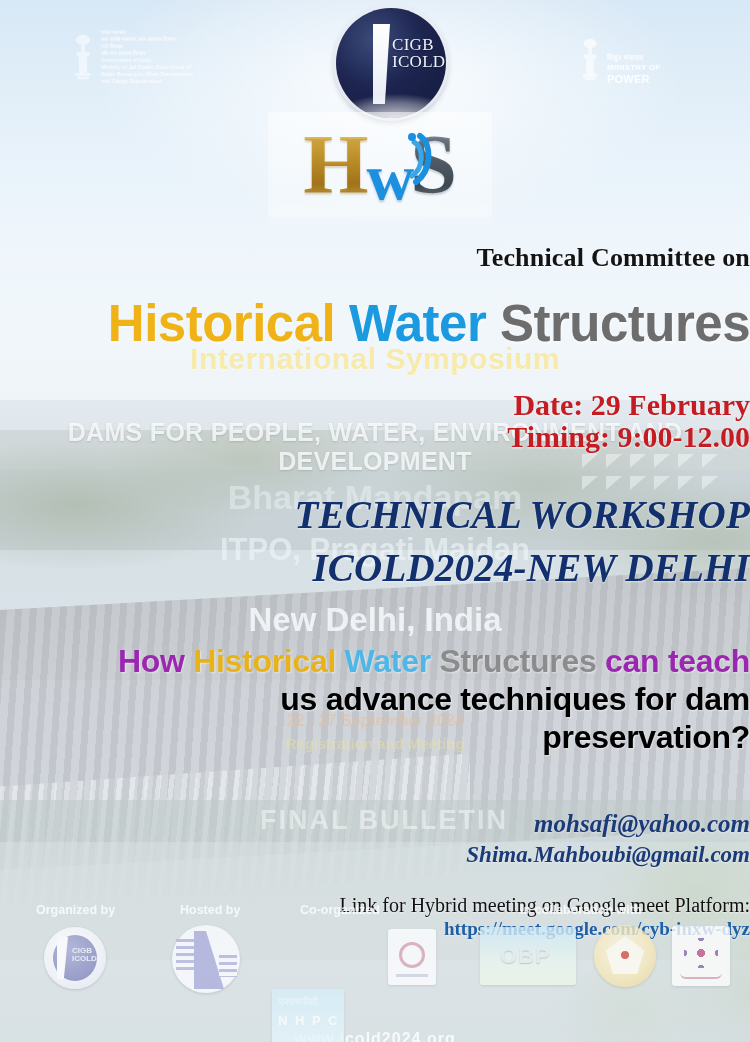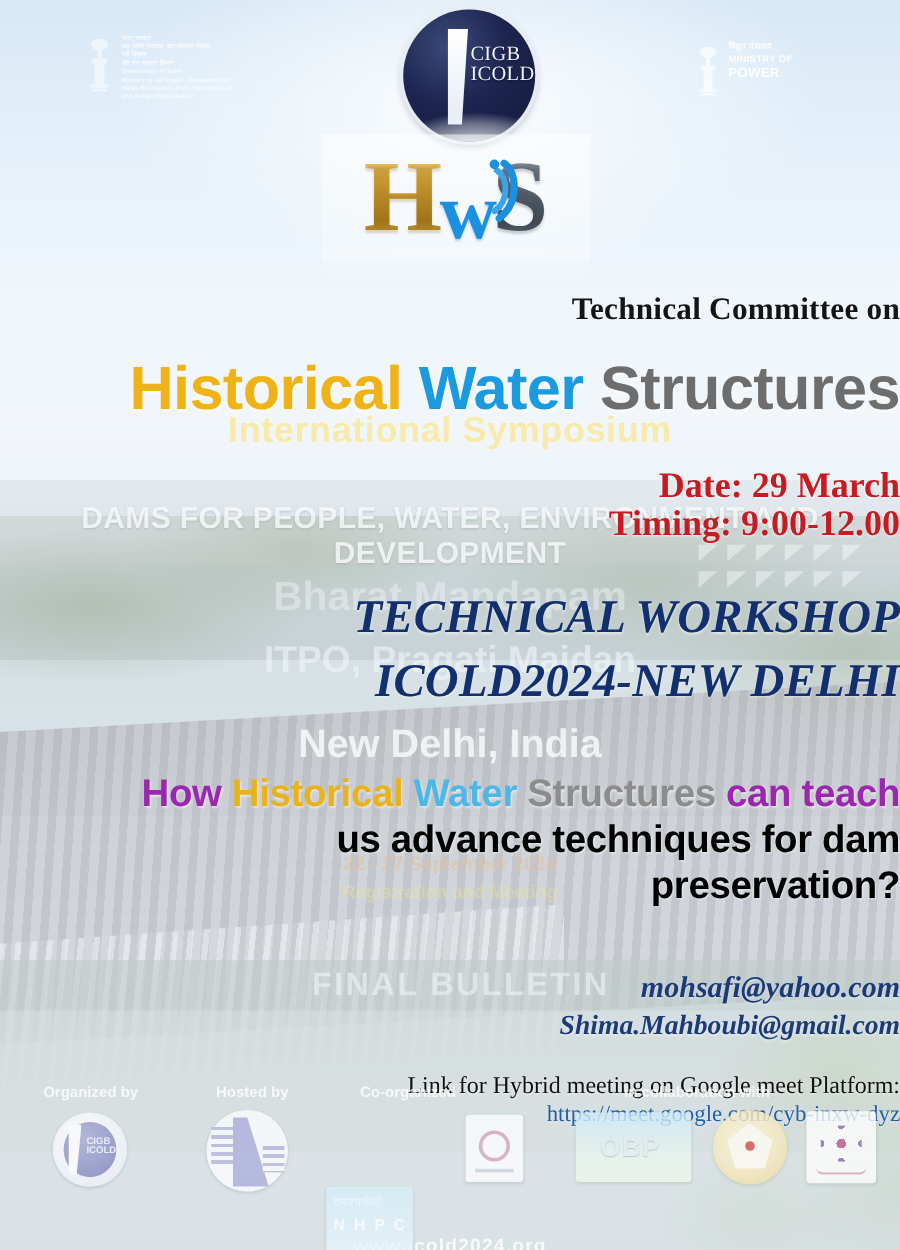--- a/index.html
+++ b/index.html
@@ -109,21 +109,21 @@
     color:rgba(255,255,255,.45);
     padding-left:18px;
   }
   .ghost-url{
     top:1004px;font-size:16px;font-weight:bold;letter-spacing:1px;
     color:rgba(255,255,255,.82);
     margin-top:26px;
   }
 
   
-  .emblem{position:absolute;display:flex;align-items:flex-start;gap:5px;}
+  .emblem{position:absolute;display:flex;align-items:flex-end;gap:5px;}
   .emblem-left{left:70px;top:30px;}
   .emblem-right{left:578px;top:36px;}
   .ashoka{
     width:26px;height:52px;flex:0 0 auto;
     opacity:.55;
   }
   .emblem-right .ashoka{width:24px;height:50px;opacity:.70;}
   .emblem-txt{
     display:flex;flex-direction:column;gap:1px;line-height:1.15;
   }
@@ -260,21 +260,21 @@
     color:#1b3a78;text-shadow:0 1px 2px rgba(255,255,255,.45);
   }
 
   .meet-label{
     top:894px;
     font-family:"Liberation Serif", serif;font-weight:normal;font-size:20px;
     color:#101010;text-shadow:0 1px 2px rgba(255,255,255,.75);
   }
   .meet-url{
     top:918px;
-    font-family:"Liberation Serif", serif;font-weight:normal;font-size:19px;
+    font-family:"Liberation Serif", serif;font-weight:bold;font-size:19px;
     color:#1f5fa8;text-shadow:0 1px 2px rgba(255,255,255,.55);
   }
 
   
   .partner-labels{position:absolute;left:0;top:903px;width:750px;height:20px;}
   .plabel{
     position:absolute;font-size:12.5px;font-weight:bold;
     color:rgba(255,255,255,.80);white-space:nowrap;
   }
   .pl-org{left:36px;}
@@ -468,21 +468,21 @@
   <div class="hws-reflect"></div>
 
   <div class="line tc-on">Technical Committee on</div>
 
   <div class="line hws-title">
     <span class="c1">Historical</span>
     <span class="c2">Water</span>
     <span class="c3">Structures</span>
   </div>
 
-  <div class="line date-line">Date: 29 March</div>
+  <div class="line date-line">Date: 29 February</div>
   <div class="line time-line">Timing: 9:00-12.00</div>
 
   <div class="line tw1">TECHNICAL WORKSHOP</div>
   <div class="line tw2">ICOLD2024-NEW DELHI</div>
 
   <div class="line q q1">
     <span class="purple">How </span><span class="gold">Historical</span><span class="blue"> Water</span><span class="gray"> Structures</span><span class="purple"> can teach</span>
   </div>
   <div class="line q q2 purple">us advance techniques for dam</div>
   <div class="line q q3 purple">preservation?</div>

